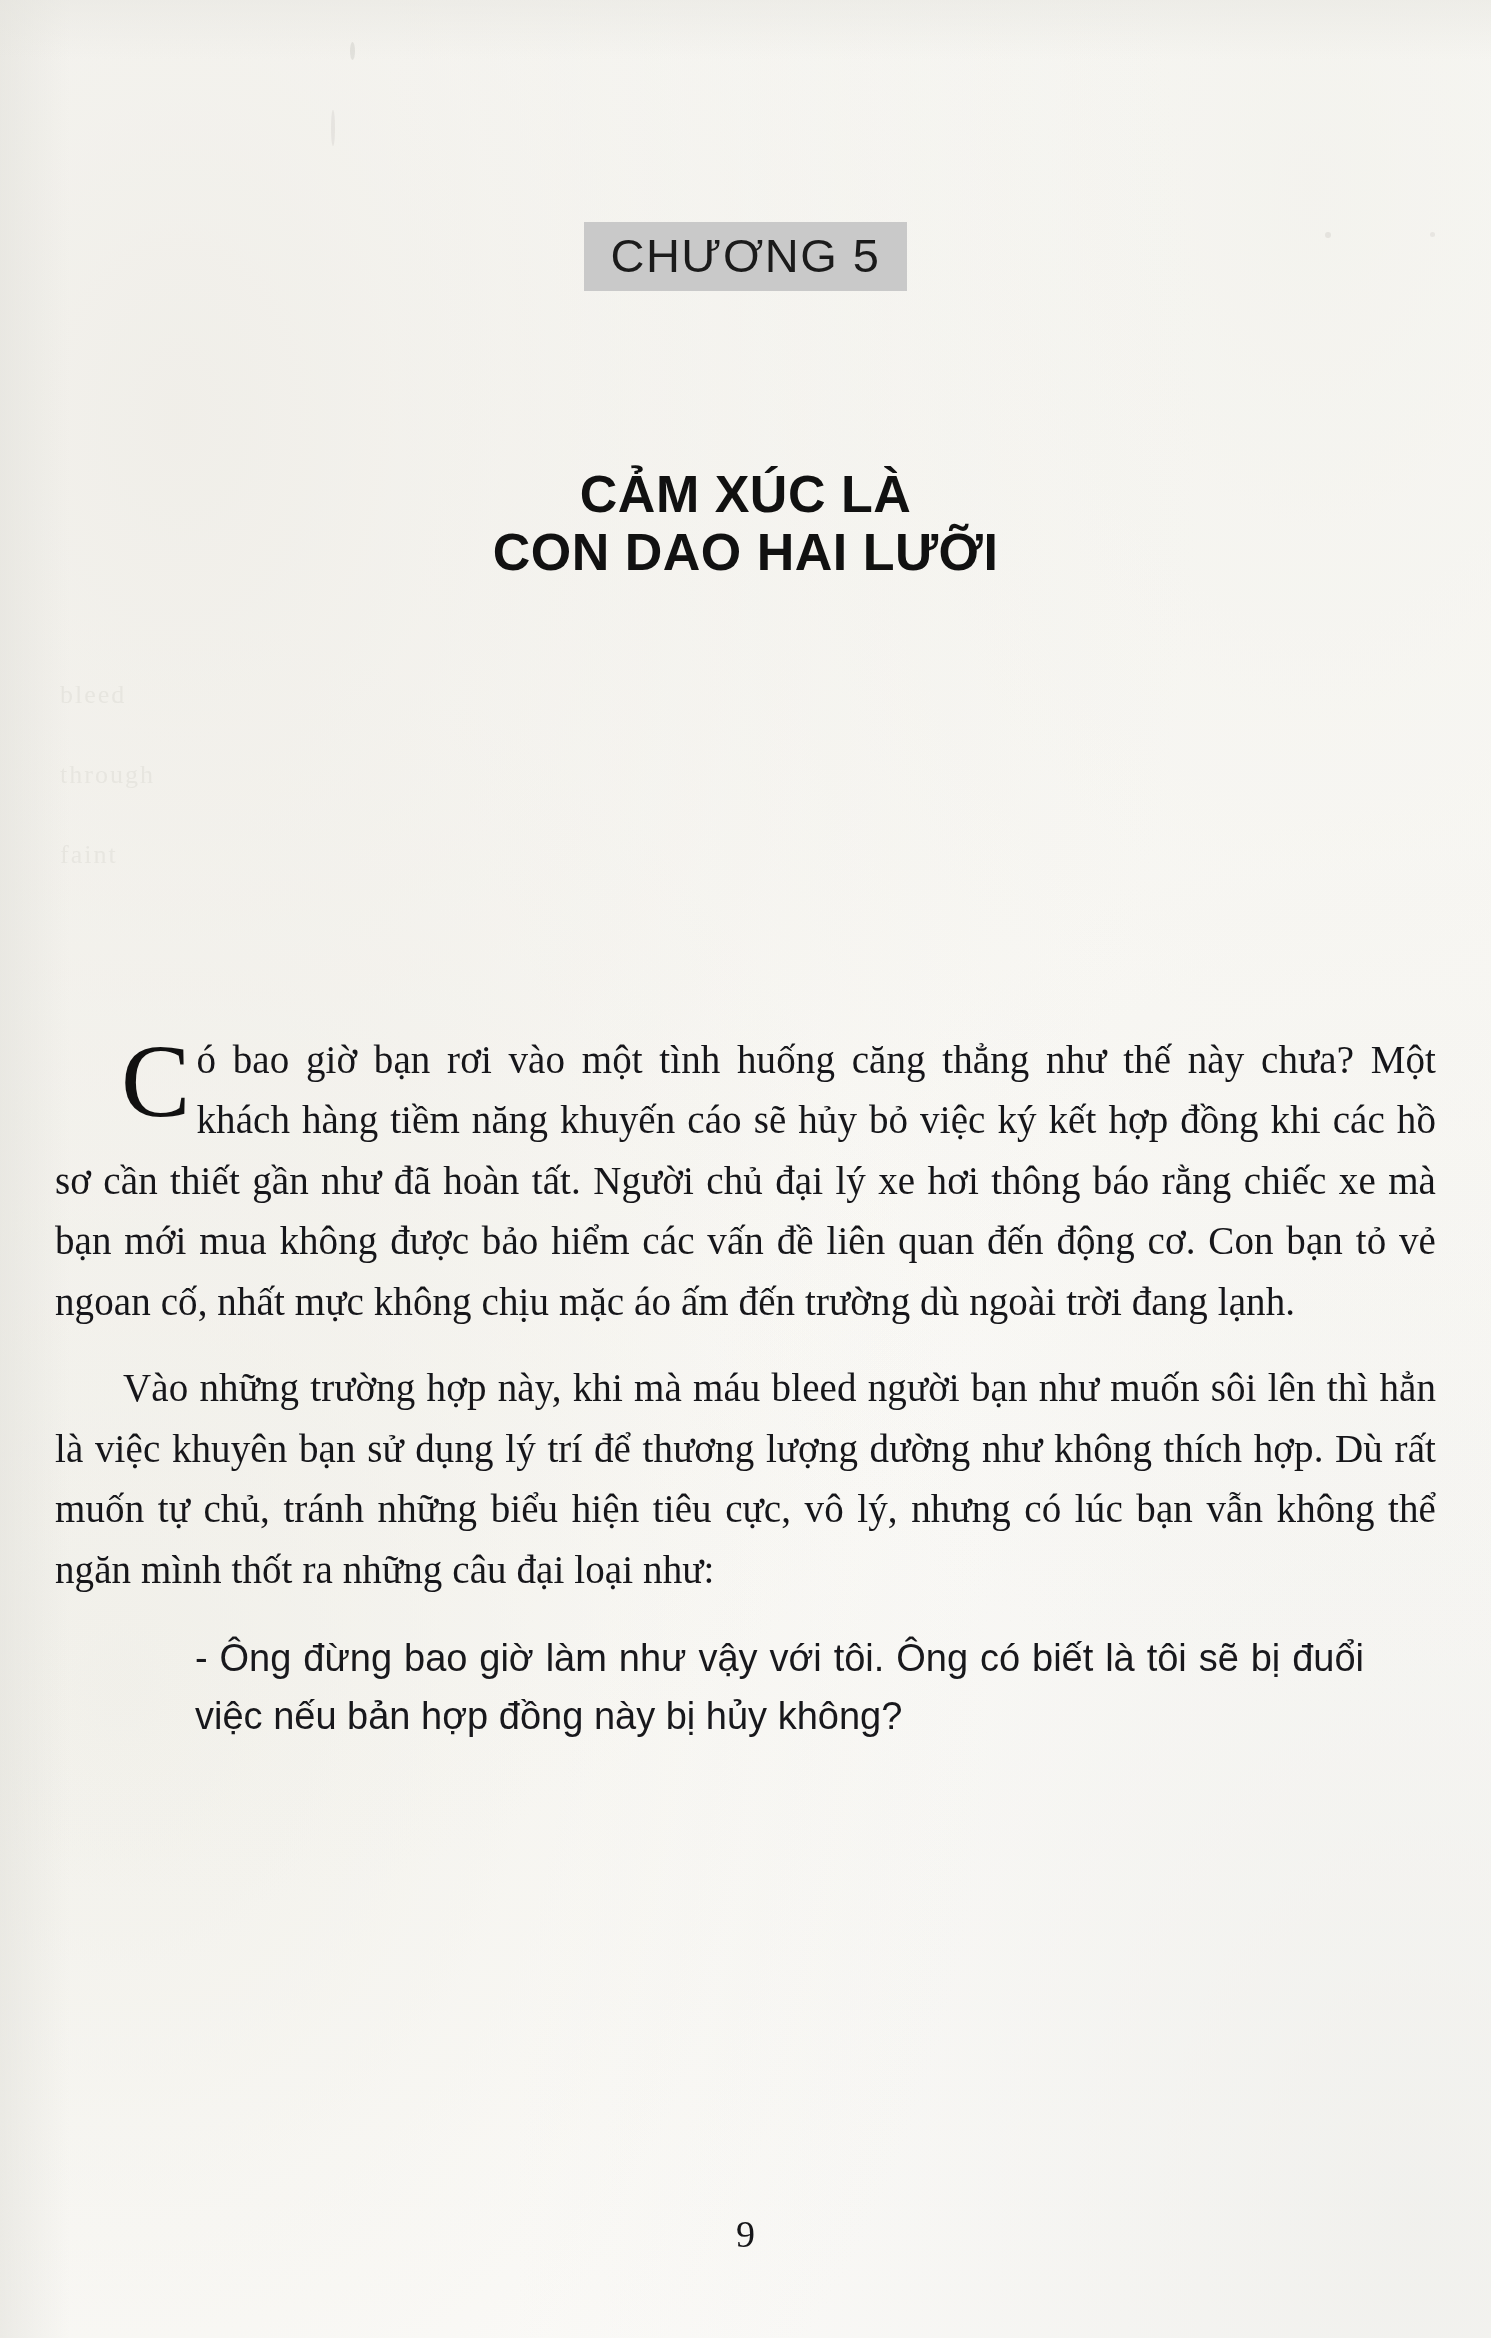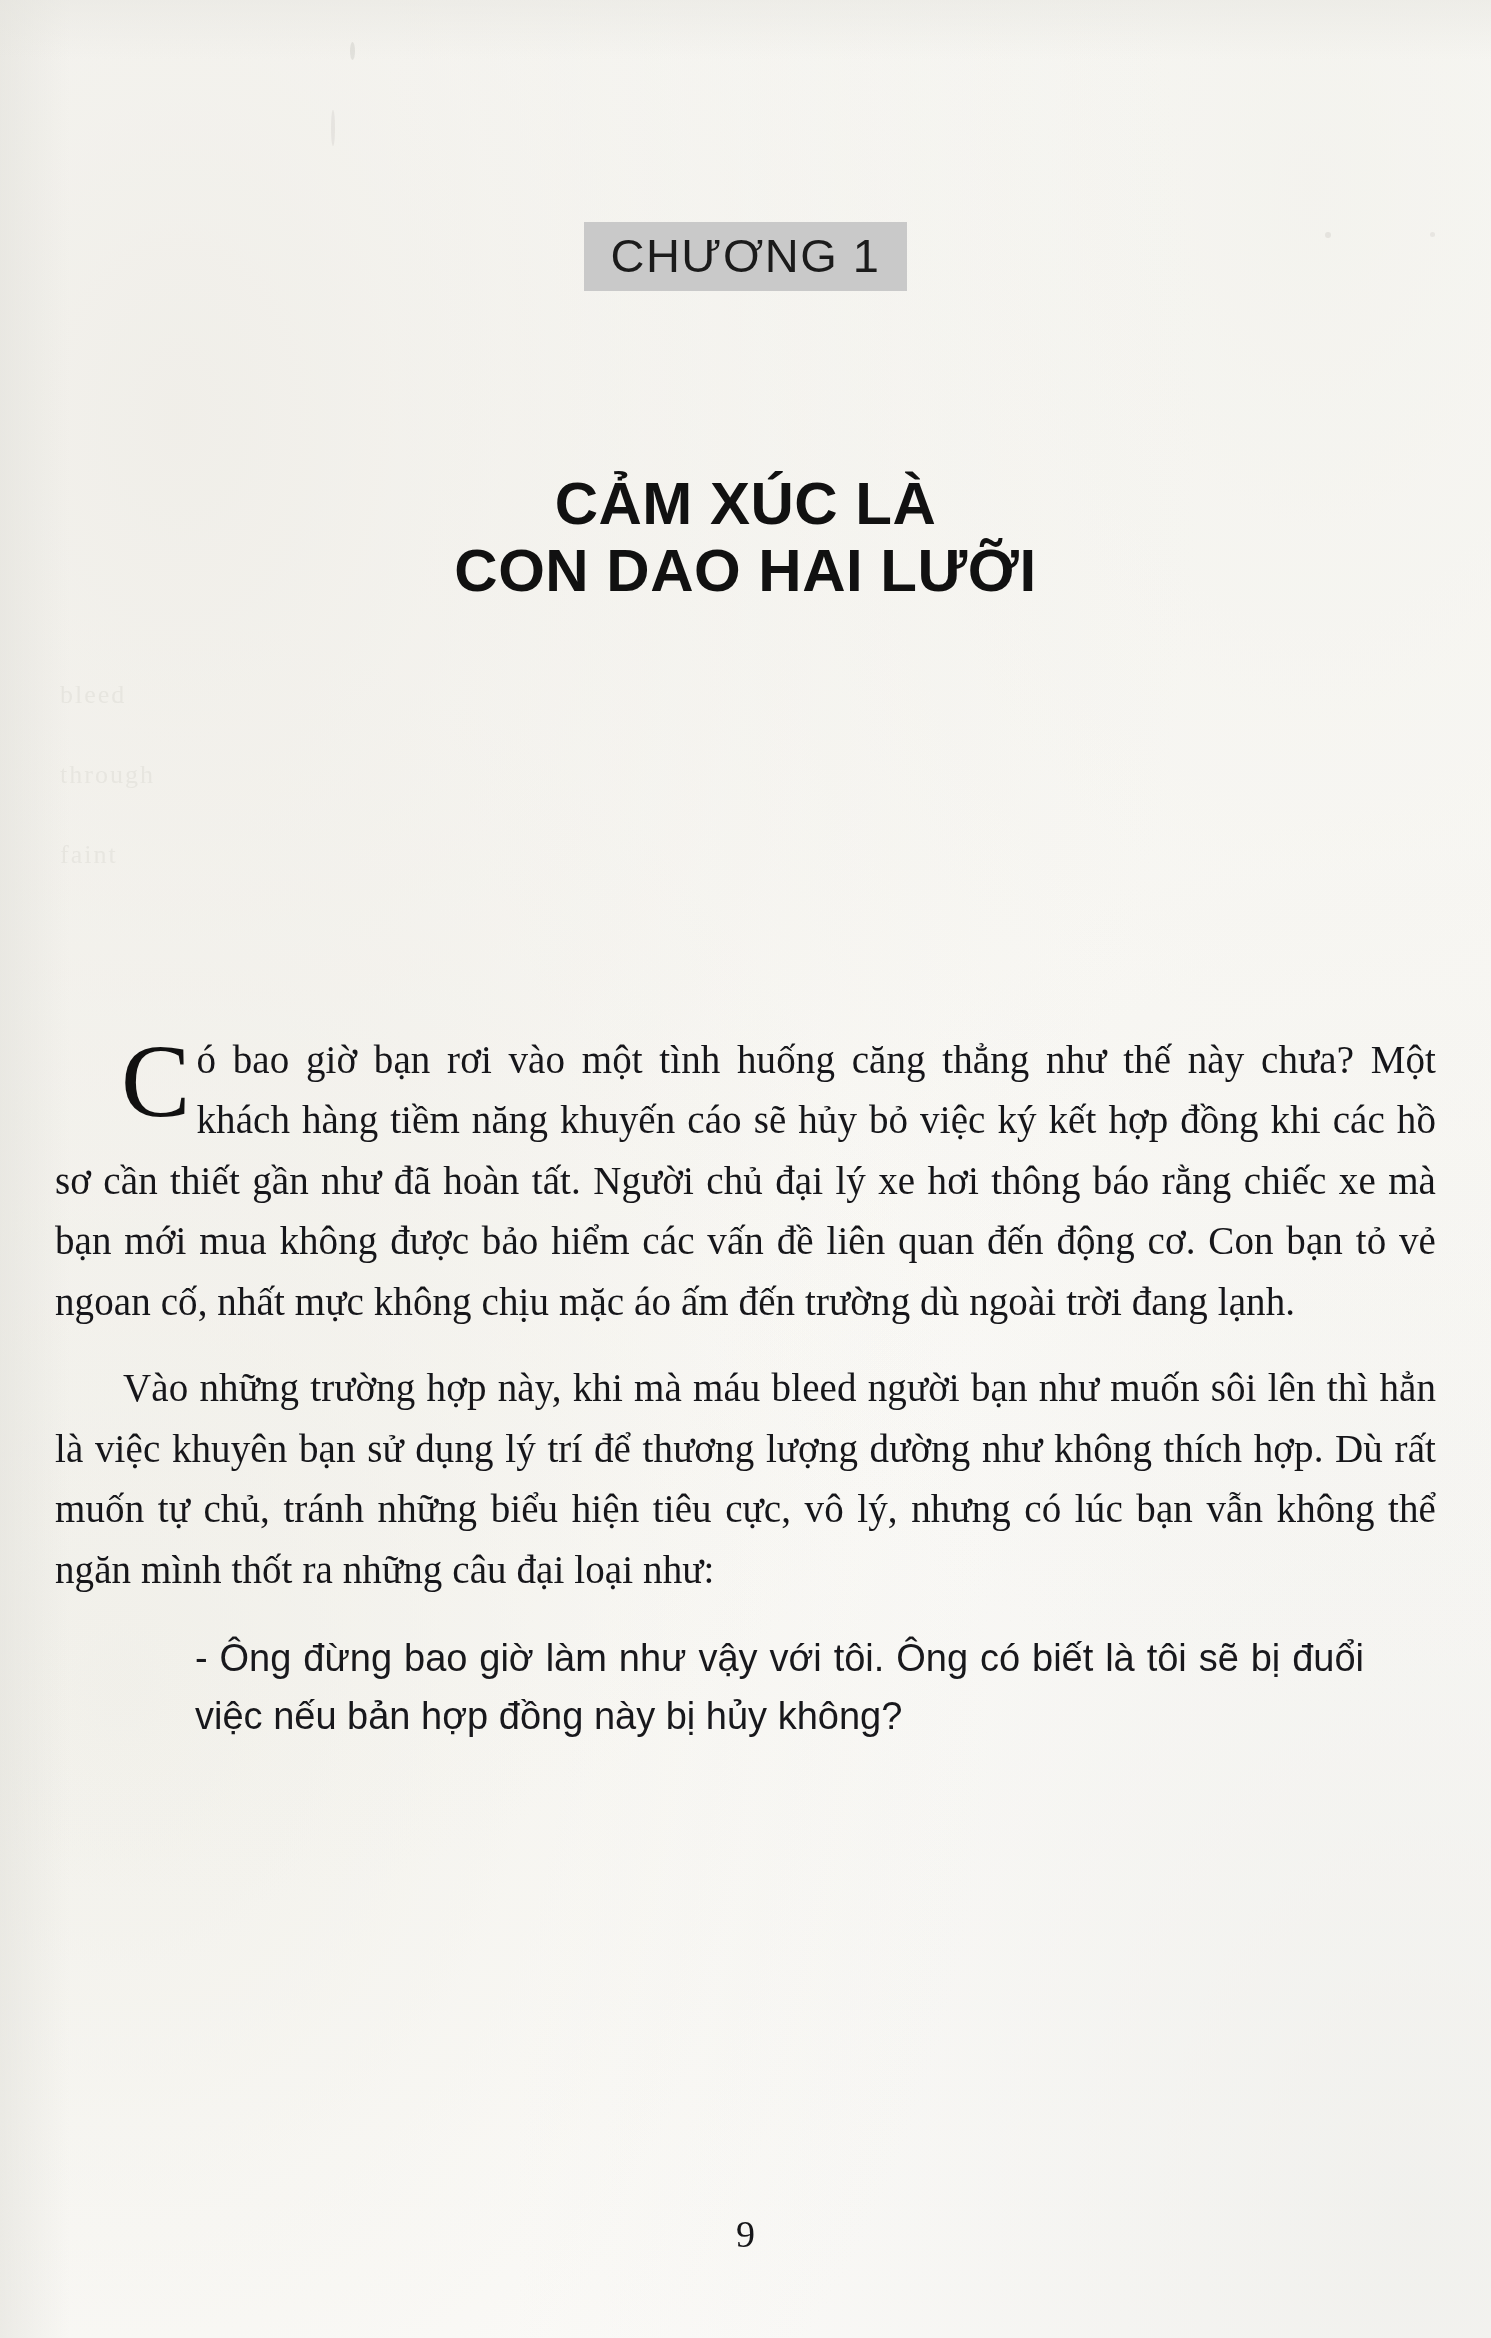--- a/index.html
+++ b/index.html
@@ -58,21 +58,21 @@
     box-shadow: 0 0 0 0 rgba(0,0,0,0);
   }
   .chapter-title {
     position: absolute;
     top: 430px;
     left: 0;
     right: 0;
     text-align: center;
     font-family: "Liberation Sans", sans-serif;
     font-weight: bold;
-    font-size: 60px;
+    font-size: 52px;
     line-height: 1.12;
     color: #111;
     letter-spacing: 0.5px;
   }
   .chapter-title .line2 {
     display: block;
   }
   .body-area {
     position: absolute;
     top: 1030px;
@@ -156,21 +156,21 @@
 <div class="speck" style="left:1325px;top:232px;width:6px;height:6px;opacity:.35;"></div>
 <div class="speck" style="left:1430px;top:232px;width:5px;height:5px;opacity:.3;"></div>
 
 <div class="ghost" style="left:60px;top:680px;">bleed</div>
 <div class="ghost" style="left:60px;top:760px;">through</div>
 <div class="ghost" style="left:60px;top:840px;">faint</div>
 
 <div class="page">
 
   <div class="chapter-badge-wrap">
-    <span class="chapter-badge">CHƯƠNG 1</span>
+    <span class="chapter-badge">CHƯƠNG 5</span>
   </div>
 
   <h1 class="chapter-title">
     <span class="line1">CẢM XÚC LÀ</span>
     <span class="line2">CON DAO HAI LƯỠI</span>
   </h1>
 
   <div class="body-area">
 
     <p class="body-par first">

